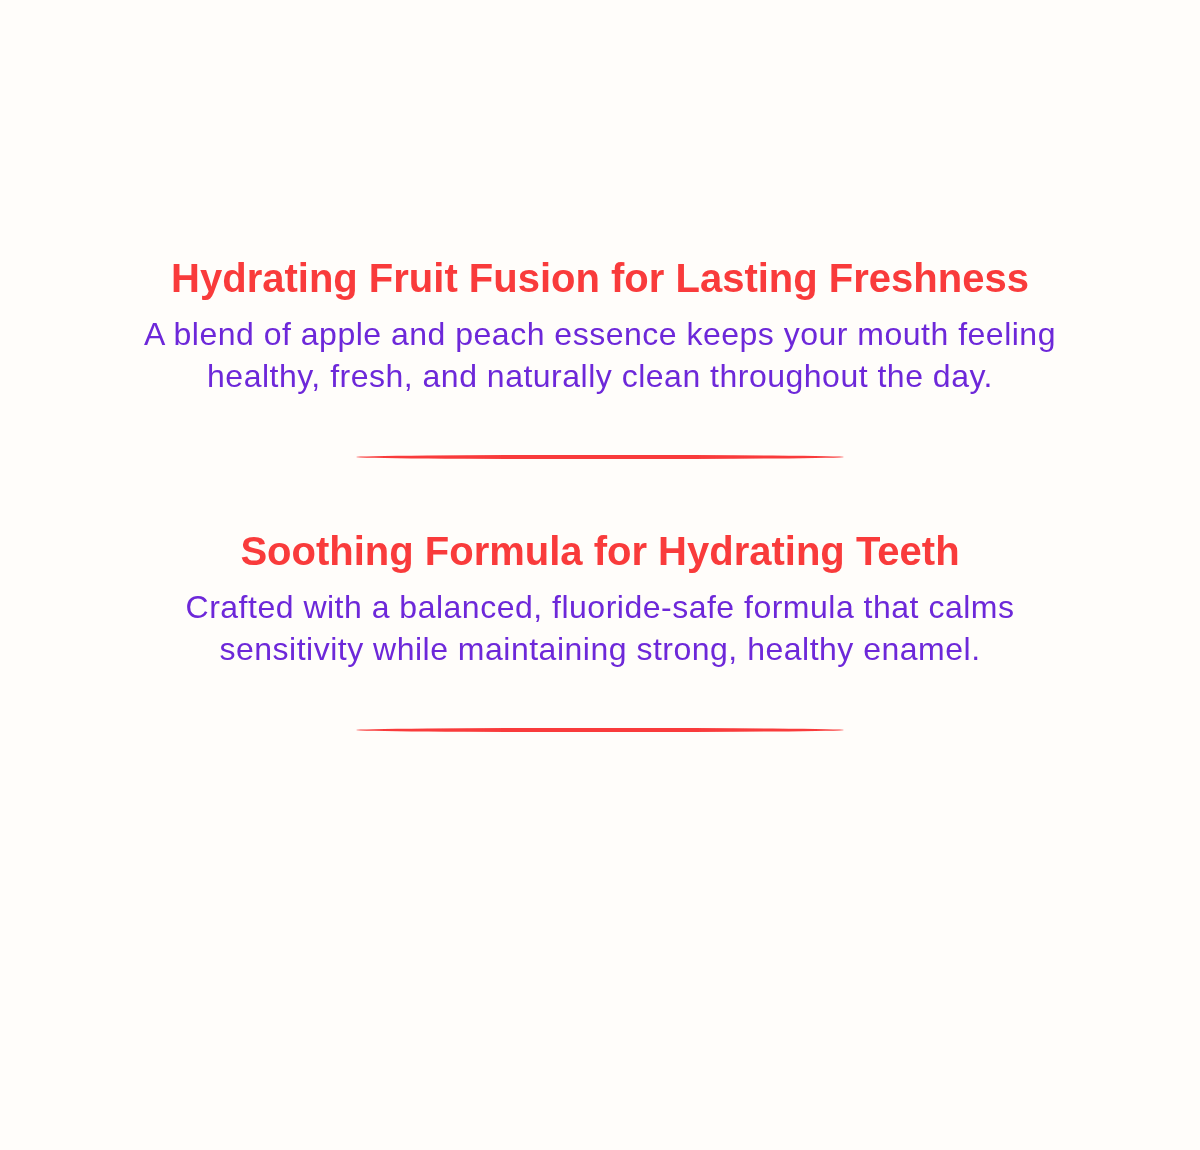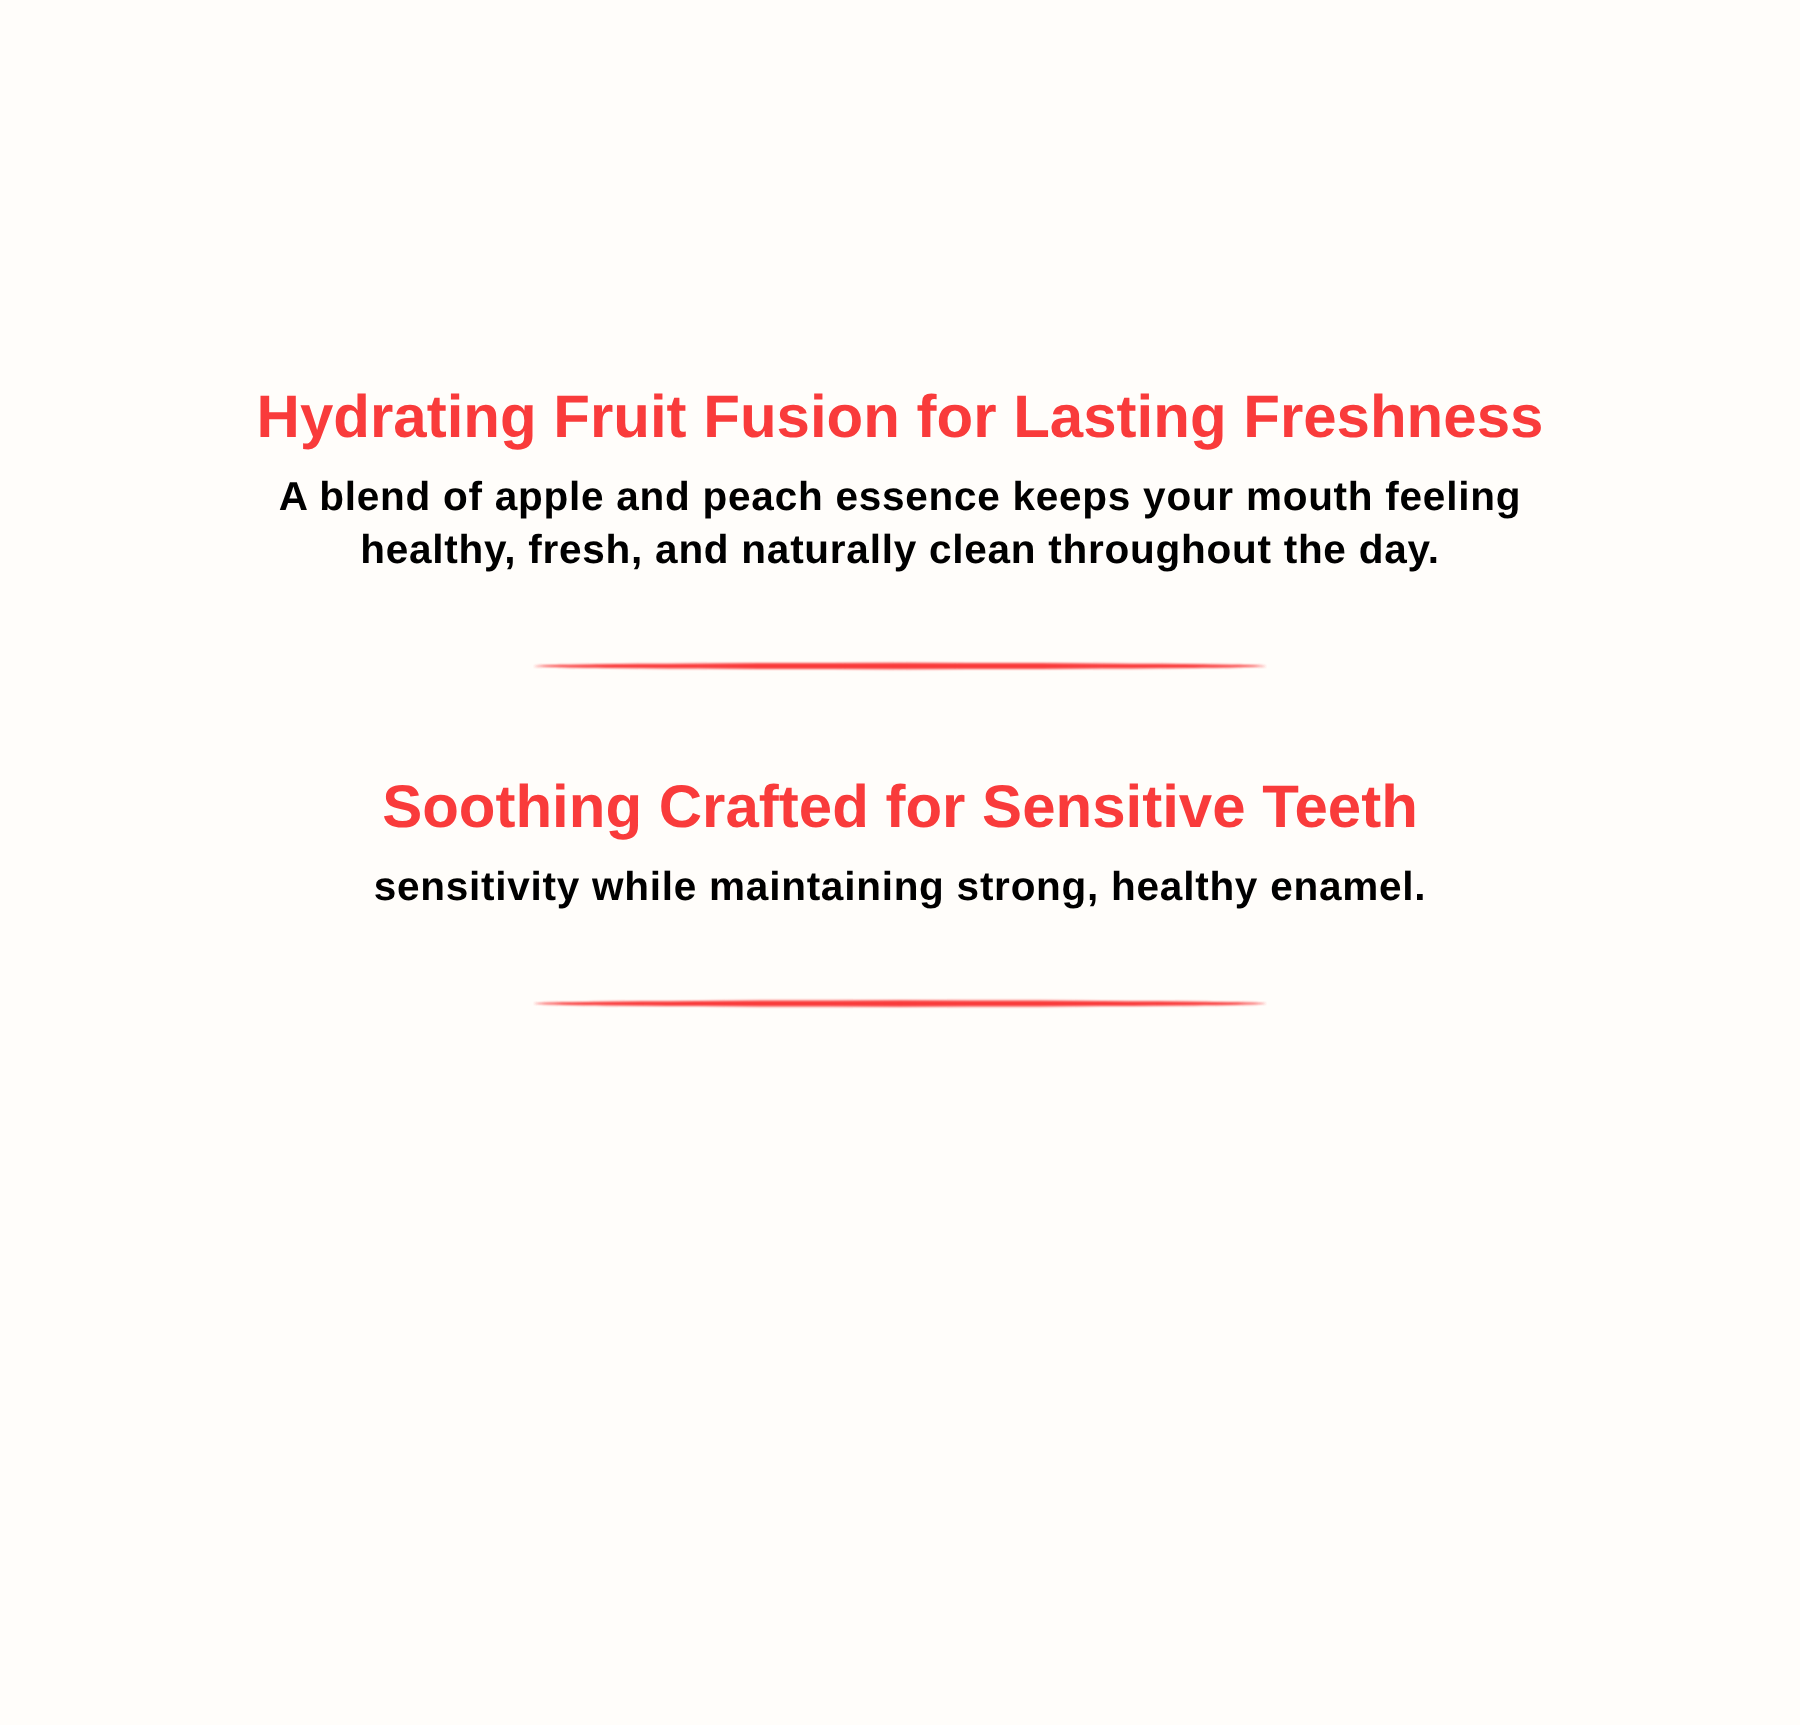--- a/index.html
+++ b/index.html
@@ -25,25 +25,25 @@
   .feature-title {
     margin: 0 0 12px 0;
     font-size: 40px;
     line-height: 1.2;
     font-weight: bold;
     letter-spacing: 0px;
     color: #F93B3B;
   }
   .feature-desc {
     margin: 0;
-    font-size: 27px;
+    font-size: 32px;
     line-height: 1.3;
     letter-spacing: 0.5px;
-    font-weight: 700;
-    color: #000000;
+    font-weight: 400;
+    color: #6d28d9;
   }
   .feature-desc .line {
     display: block;
     white-space: nowrap;
   }
   .divider {
     display: block;
     width: 490px;
     height: 8px;
     margin: 56px auto 66px auto;
@@ -66,22 +66,23 @@
     <svg class="divider" viewBox="0 0 490 8" xmlns="http://www.w3.org/2000/svg" aria-hidden="true">
       <defs>
         <filter id="soften" x="-5%" y="-60%" width="110%" height="220%">
           <feGaussianBlur stdDeviation="0.55"></feGaussianBlur>
         </filter>
       </defs>
       <ellipse cx="245" cy="4" rx="244" ry="2.1" fill="#F93B3B" filter="url(#soften)"></ellipse>
     </svg>
 
     <section class="feature">
-      <h2 class="feature-title">Soothing Crafted for Sensitive Teeth</h2>
+      <h2 class="feature-title">Soothing Formula for Hydrating Teeth</h2>
       <p class="feature-desc">
+        <span class="line">Crafted with a balanced, fluoride-safe formula that calms</span>
         <span class="line">sensitivity while maintaining strong, healthy enamel.</span>
       </p>
     </section>
 
     <svg class="divider" viewBox="0 0 490 8" xmlns="http://www.w3.org/2000/svg" aria-hidden="true">
       <ellipse cx="245" cy="4" rx="244" ry="2.1" fill="#F93B3B" filter="url(#soften)"></ellipse>
     </svg>
 
 
   </div>

